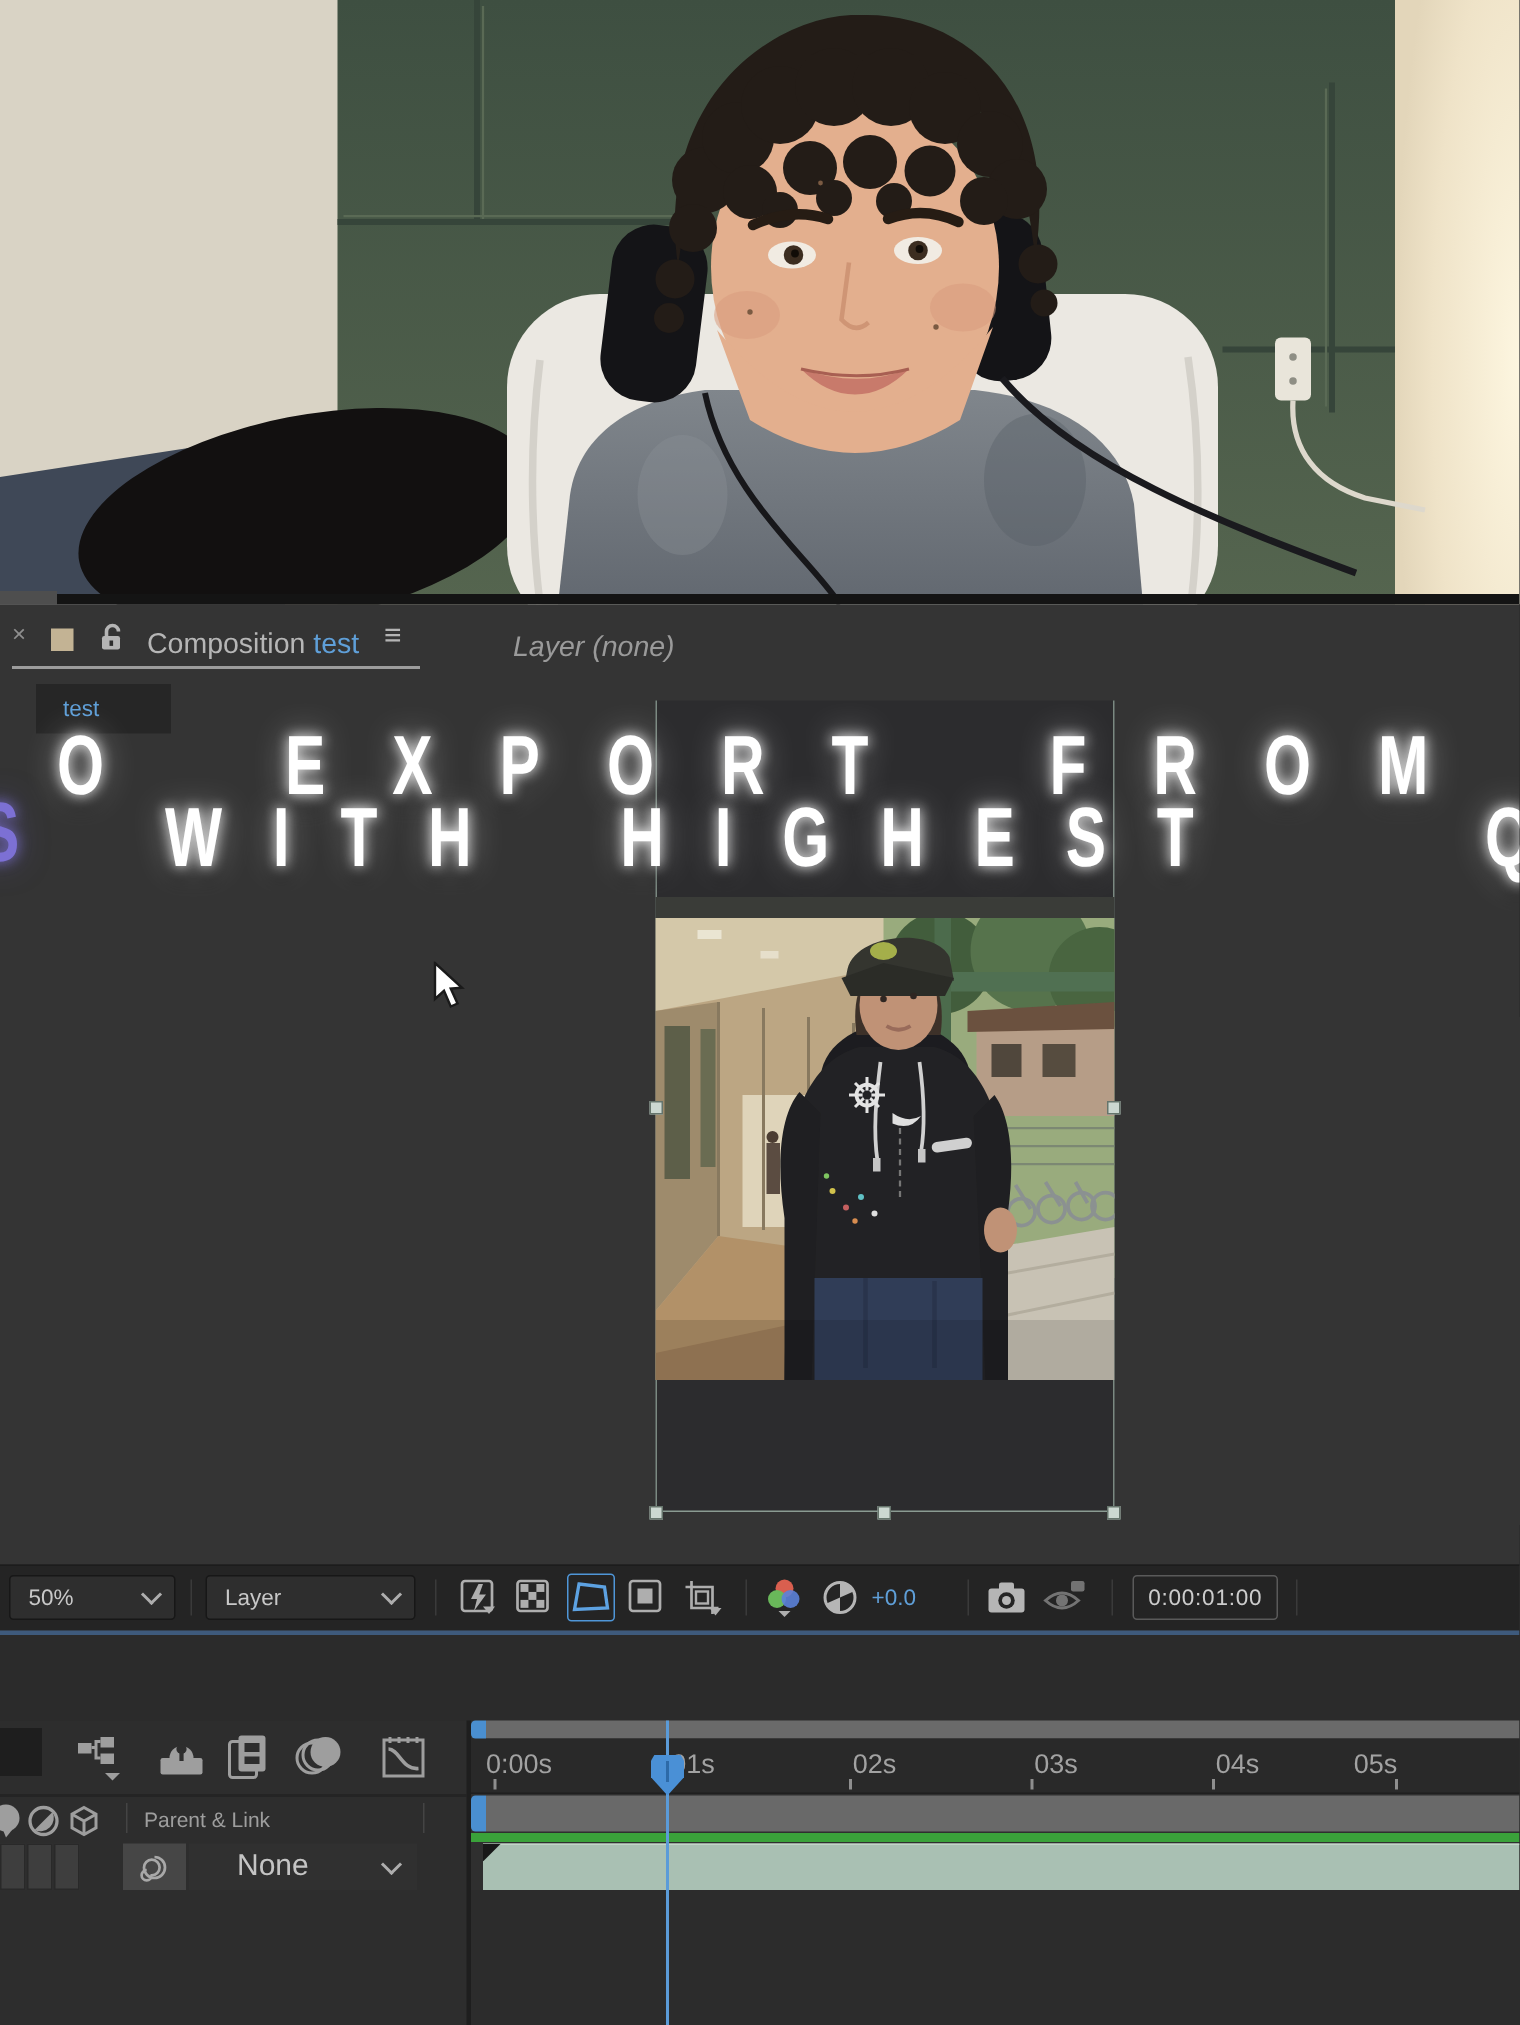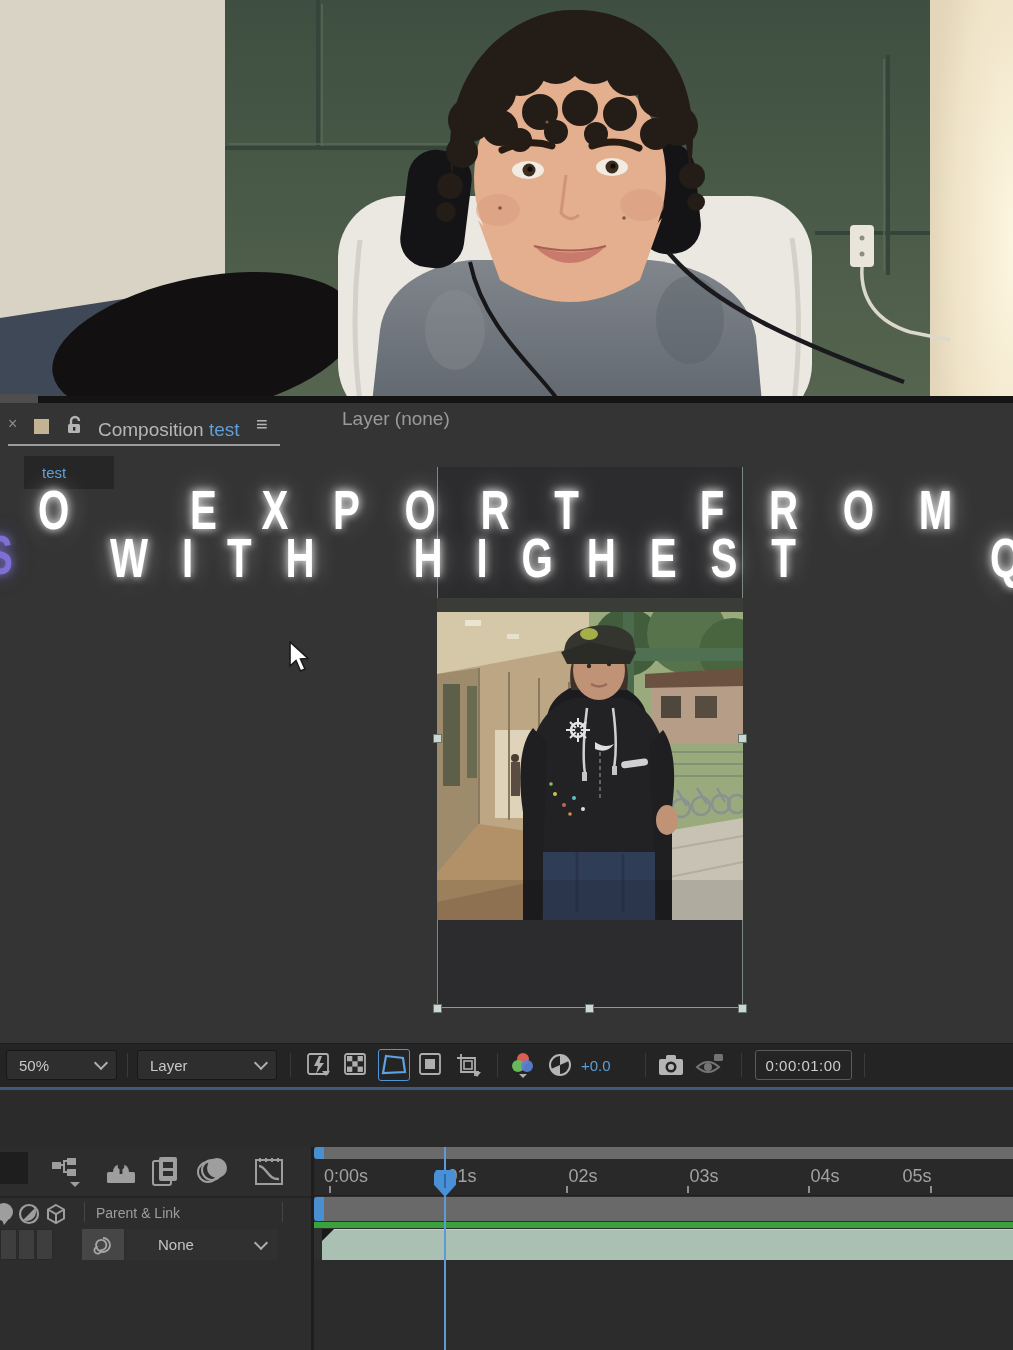--- a/index.html
+++ b/index.html
@@ -44,21 +44,21 @@
       display:flex;align-items:center;justify-content:center;background:#242424;box-sizing:border-box;}
   
   #blue-split{left:0;top:1087px;width:1013px;height:3px;background:#3e5a7c;}
   #tl-gap{left:0;top:1090px;width:1013px;height:57px;background:#2b2b2b;}
   #tl-left{left:0;top:1147px;width:314px;height:203px;background:#2d2d2d;}
   #tl-right{left:314px;top:1147px;width:699px;height:203px;background:#2f2f2f;overflow:hidden;}
   #tl-divider{left:311px;top:1147px;width:3px;height:203px;background:#1e1e1e;z-index:4;}
   .ruler-label{position:absolute;top:1166px;transform:translateX(-50%);font-size:18px;color:#a2a2a2;z-index:2;margin-left:16px;}
   .ruler-tick{position:absolute;top:1186px;width:2px;height:7px;background:#8e8e8e;transform:translateX(-50%);z-index:2;}
   .switch-box{background:#3e3e3e;border:1px solid #292929;box-sizing:border-box;}
-  #parent-dd{background:#303030;color:#c4c4c4;font-size:15px;display:flex;align-items:center;box-sizing:border-box;padding-left:32px;}
+  #parent-dd{background:#303030;color:#c4c4c4;font-size:20px;display:flex;align-items:center;box-sizing:border-box;padding-left:32px;}
   #parent-dd .chev{position:absolute;right:12px;}
   .col-text{font-size:14px;color:#9e9e9e;}
   #playhead-line{left:444px;top:1147px;width:2px;height:203px;background:#5b9bd8;z-index:5;}
   #playhead-marker{left:434px;top:1170px;width:22px;height:27px;background:#4a90d6;z-index:6;
      clip-path:polygon(0 14%,10% 0,90% 0,100% 14%,100% 55%,50% 100%,0 55%);}
   #playhead-marker:after{content:"";position:absolute;left:10px;top:4px;width:2px;height:14px;background:#2d6aa8;}
 </style>
 </head>
 <body>
 
@@ -167,21 +167,21 @@
   <rect x="4" y="9" width="12" height="9" rx="1.5" fill="#b4b4b4"></rect>
   <path d="M7,9 V6 a4,4 0 0 1 8,0" stroke="#b4b4b4" stroke-width="2.4" fill="none"></path>
   <rect x="9" y="12" width="2.4" height="3.6" fill="#2d2d2d"></rect>
 </svg>
 <div class="abs tab-text" style="left:98px;top:419px;">
   <span>Composition</span>
   <span class="tab-link">test</span>
 </div>
 <div class="abs tab-text" style="left:256px;top:413px;font-size:20px;color:#b4b4b4;">≡</div>
 <div class="abs" id="tab-underline" style="left:8px;top:444px;width:272px;"></div>
-<div class="abs tab-text tab-dim" style="left:342px;top:408px;">
+<div class="abs tab-text tab-dim" style="left:342px;top:421px;font-style:italic;">
   <span>Layer</span>
   <span>(none)</span>
 </div>
 
 <div class="abs" id="comp-name-btn" style="left:24px;top:456px;width:90px;height:33px;">test</div>
 
 <div class="abs" id="layer-box" style="left:437px;top:467px;width:306px;height:541px;"></div>
 <div class="abs" style="left:437px;top:598px;width:306px;height:14px;background:#3a3c38;"></div>
 
 <svg class="abs" style="left:437px;top:612px;" width="306" height="308" viewBox="0 0 306 308">

